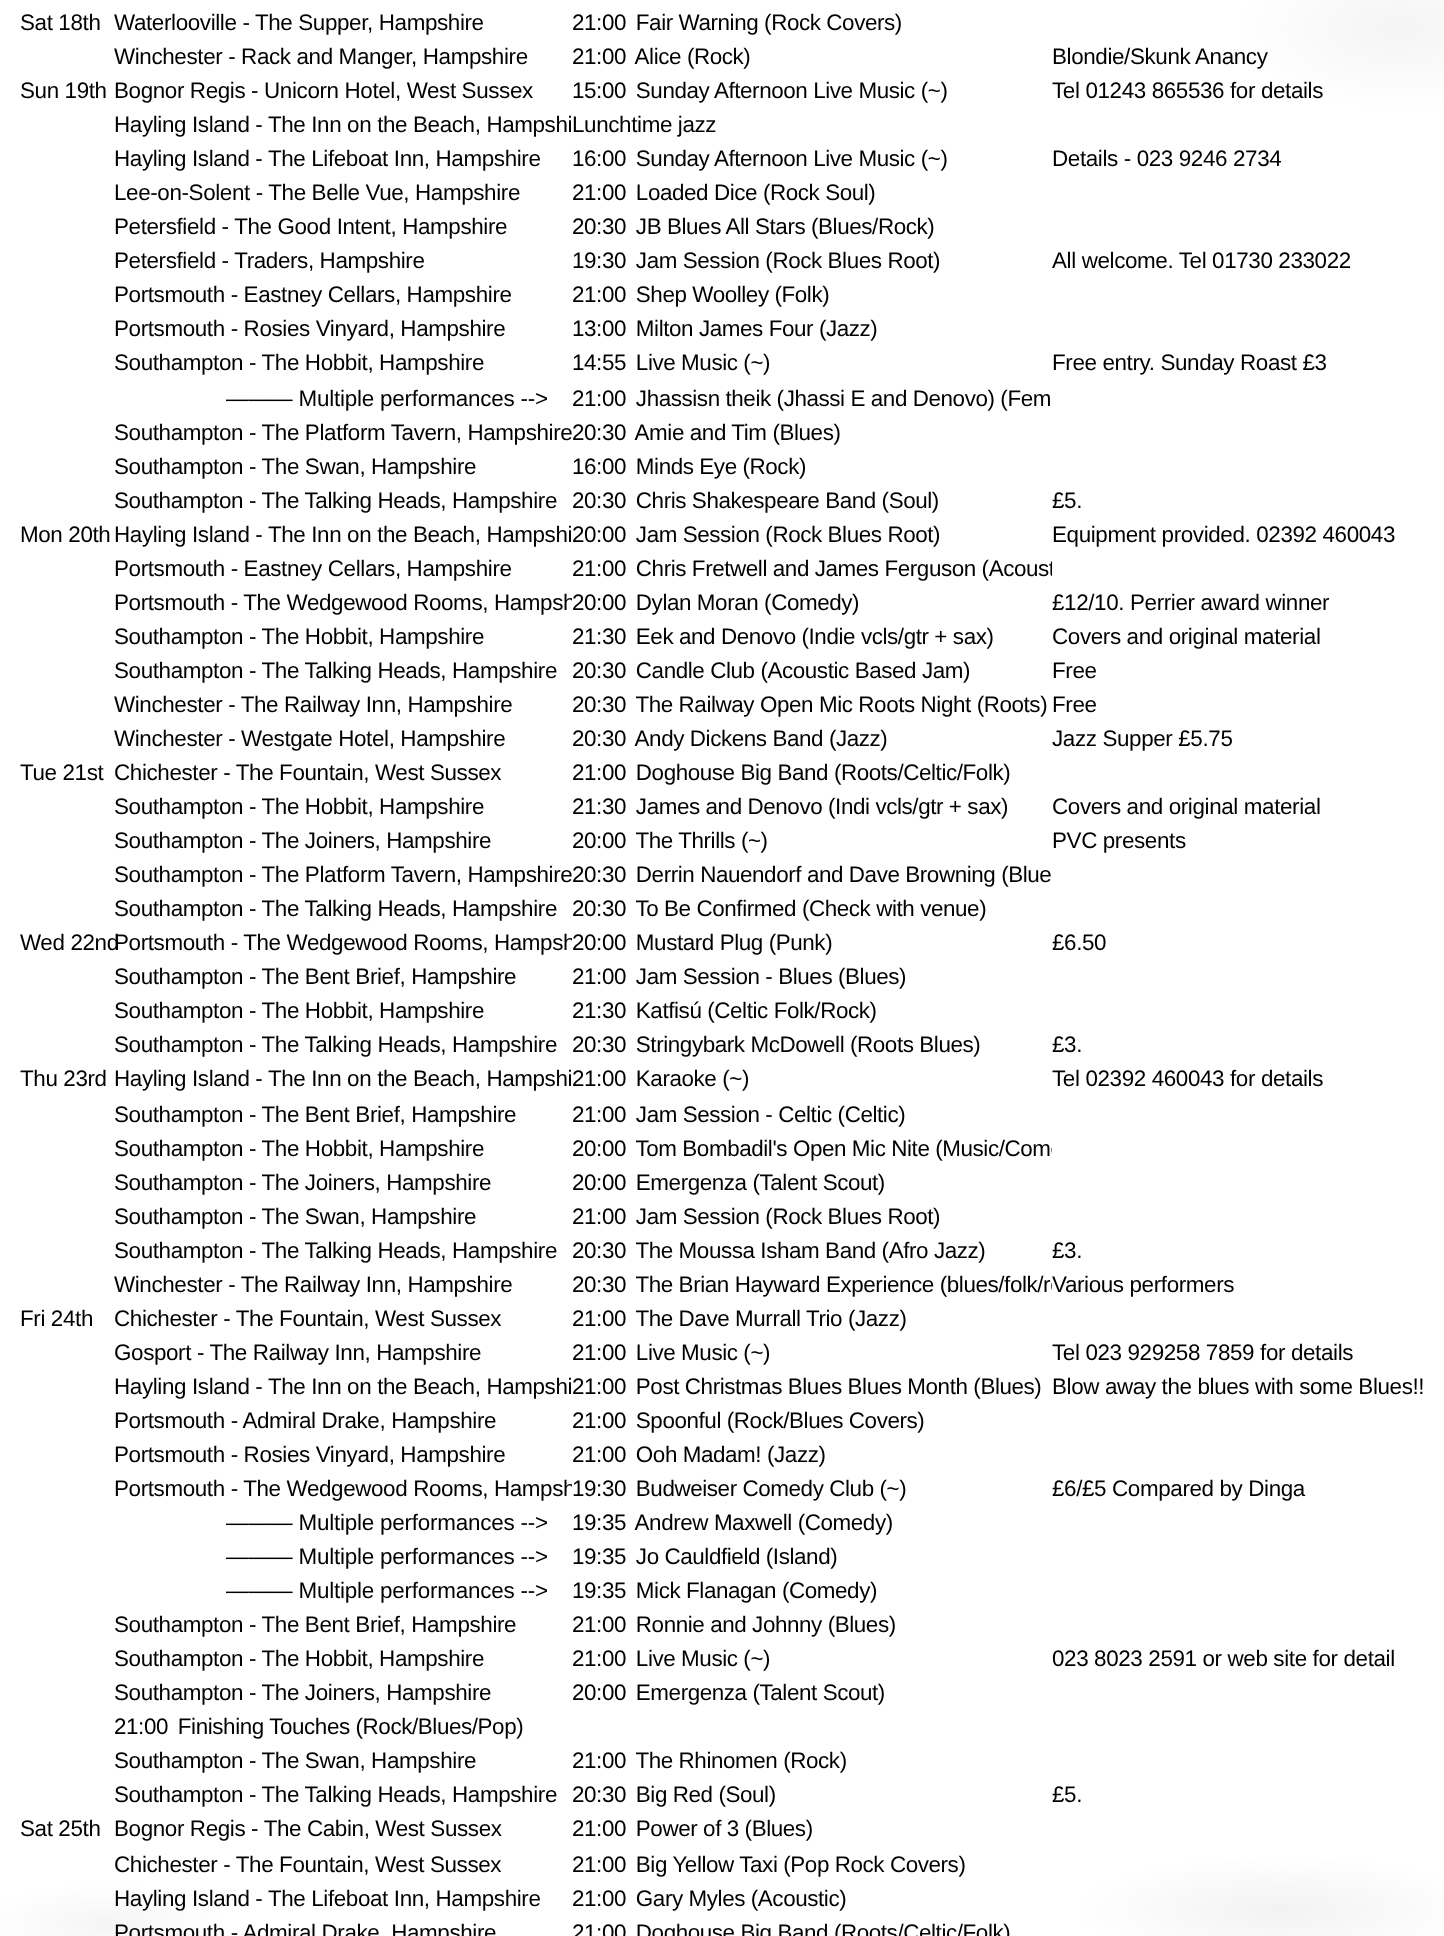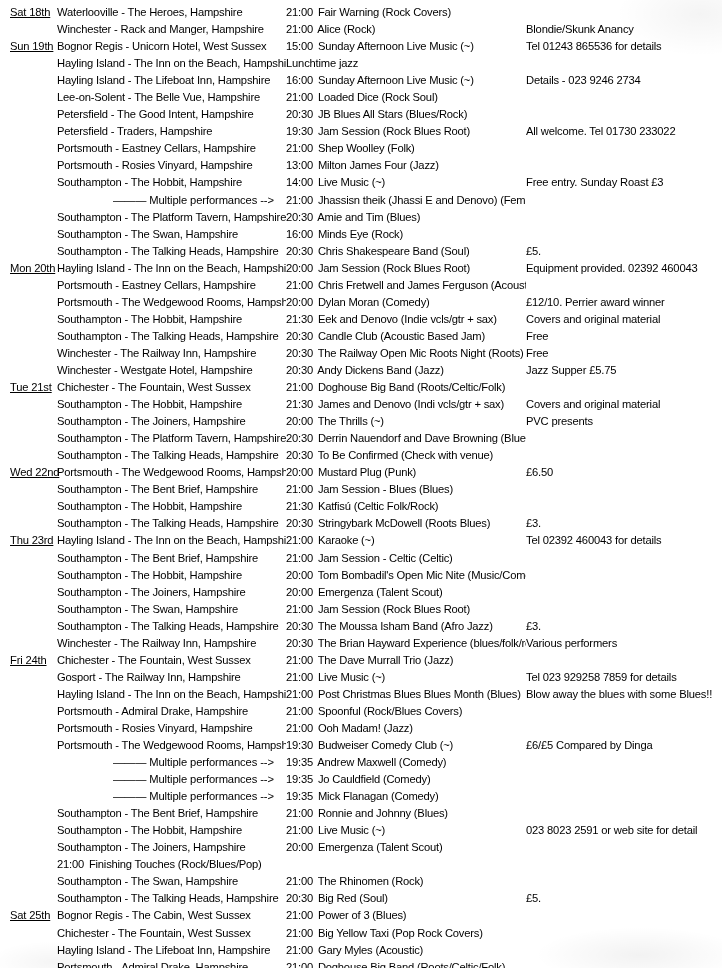--- a/index.html
+++ b/index.html
@@ -36,21 +36,20 @@
     line-height: 17.05px;
     white-space: nowrap;
     overflow: hidden;
   }
   .col-date {
     flex: 0 0 57px;
     width: 57px;
     padding-left: 10px;
     font-size: 11.2px;
     letter-spacing: -0.18px;
-    text-decoration: underline;
   }
   .col-venue {
     flex: 0 0 229px;
     width: 229px;
     font-size: 11.2px;
     letter-spacing: -0.18px;
     overflow: hidden;
   }
   .col-venue.multi {
     padding-left: 56px;
@@ -72,21 +71,21 @@
   }
   .blank { visibility: hidden; }
 </style>
 </head>
 <body>
 
 <div id="listing-sheet">
   <div id="rows-container">
       <div class="gig-row">
         <div class="col-date">Sat 18th</div>
-        <div class="col-venue">Waterlooville - The Heroes, Hampshire</div>
+        <div class="col-venue">Waterlooville - The Supper, Hampshire</div>
         <div class="col-act"><span class="time">21:00</span> <span>Fair Warning (Rock Covers)</span></div>
         <div class="col-note"></div>
       </div>
       <div class="gig-row">
         <div class="col-date blank"></div>
         <div class="col-venue">Winchester - Rack and Manger, Hampshire</div>
         <div class="col-act"><span class="time">21:00</span> <span>Alice (Rock)</span></div>
         <div class="col-note">Blondie/Skunk Anancy</div>
       </div>
       <div class="gig-row">
@@ -132,21 +131,21 @@
       </div>
       <div class="gig-row">
         <div class="col-date blank"></div>
         <div class="col-venue">Portsmouth - Rosies Vinyard, Hampshire</div>
         <div class="col-act"><span class="time">13:00</span> <span>Milton James Four (Jazz)</span></div>
         <div class="col-note"></div>
       </div>
       <div class="gig-row">
         <div class="col-date blank"></div>
         <div class="col-venue">Southampton - The Hobbit, Hampshire</div>
-        <div class="col-act"><span class="time">14:00</span> <span>Live Music (~)</span></div>
+        <div class="col-act"><span class="time">14:55</span> <span>Live Music (~)</span></div>
         <div class="col-note">Free entry.  Sunday Roast £3</div>
       </div>
       <div class="gig-row">
         <div class="col-date blank"></div>
         <div class="col-venue multi">——— Multiple performances --&gt;</div>
         <div class="col-act"><span class="time">21:00</span> <span>Jhassisn theik (Jhassi E and Denovo) (Fem vcl</span></div>
         <div class="col-note"></div>
       </div>
       <div class="gig-row">
         <div class="col-date blank"></div>
@@ -341,21 +340,21 @@
       </div>
       <div class="gig-row">
         <div class="col-date blank"></div>
         <div class="col-venue multi">——— Multiple performances --&gt;</div>
         <div class="col-act"><span class="time">19:35</span> <span>Andrew Maxwell (Comedy)</span></div>
         <div class="col-note"></div>
       </div>
       <div class="gig-row">
         <div class="col-date blank"></div>
         <div class="col-venue multi">——— Multiple performances --&gt;</div>
-        <div class="col-act"><span class="time">19:35</span> <span>Jo Cauldfield (Comedy)</span></div>
+        <div class="col-act"><span class="time">19:35</span> <span>Jo Cauldfield (Island)</span></div>
         <div class="col-note"></div>
       </div>
       <div class="gig-row">
         <div class="col-date blank"></div>
         <div class="col-venue multi">——— Multiple performances --&gt;</div>
         <div class="col-act"><span class="time">19:35</span> <span>Mick Flanagan (Comedy)</span></div>
         <div class="col-note"></div>
       </div>
       <div class="gig-row">
         <div class="col-date blank"></div>

